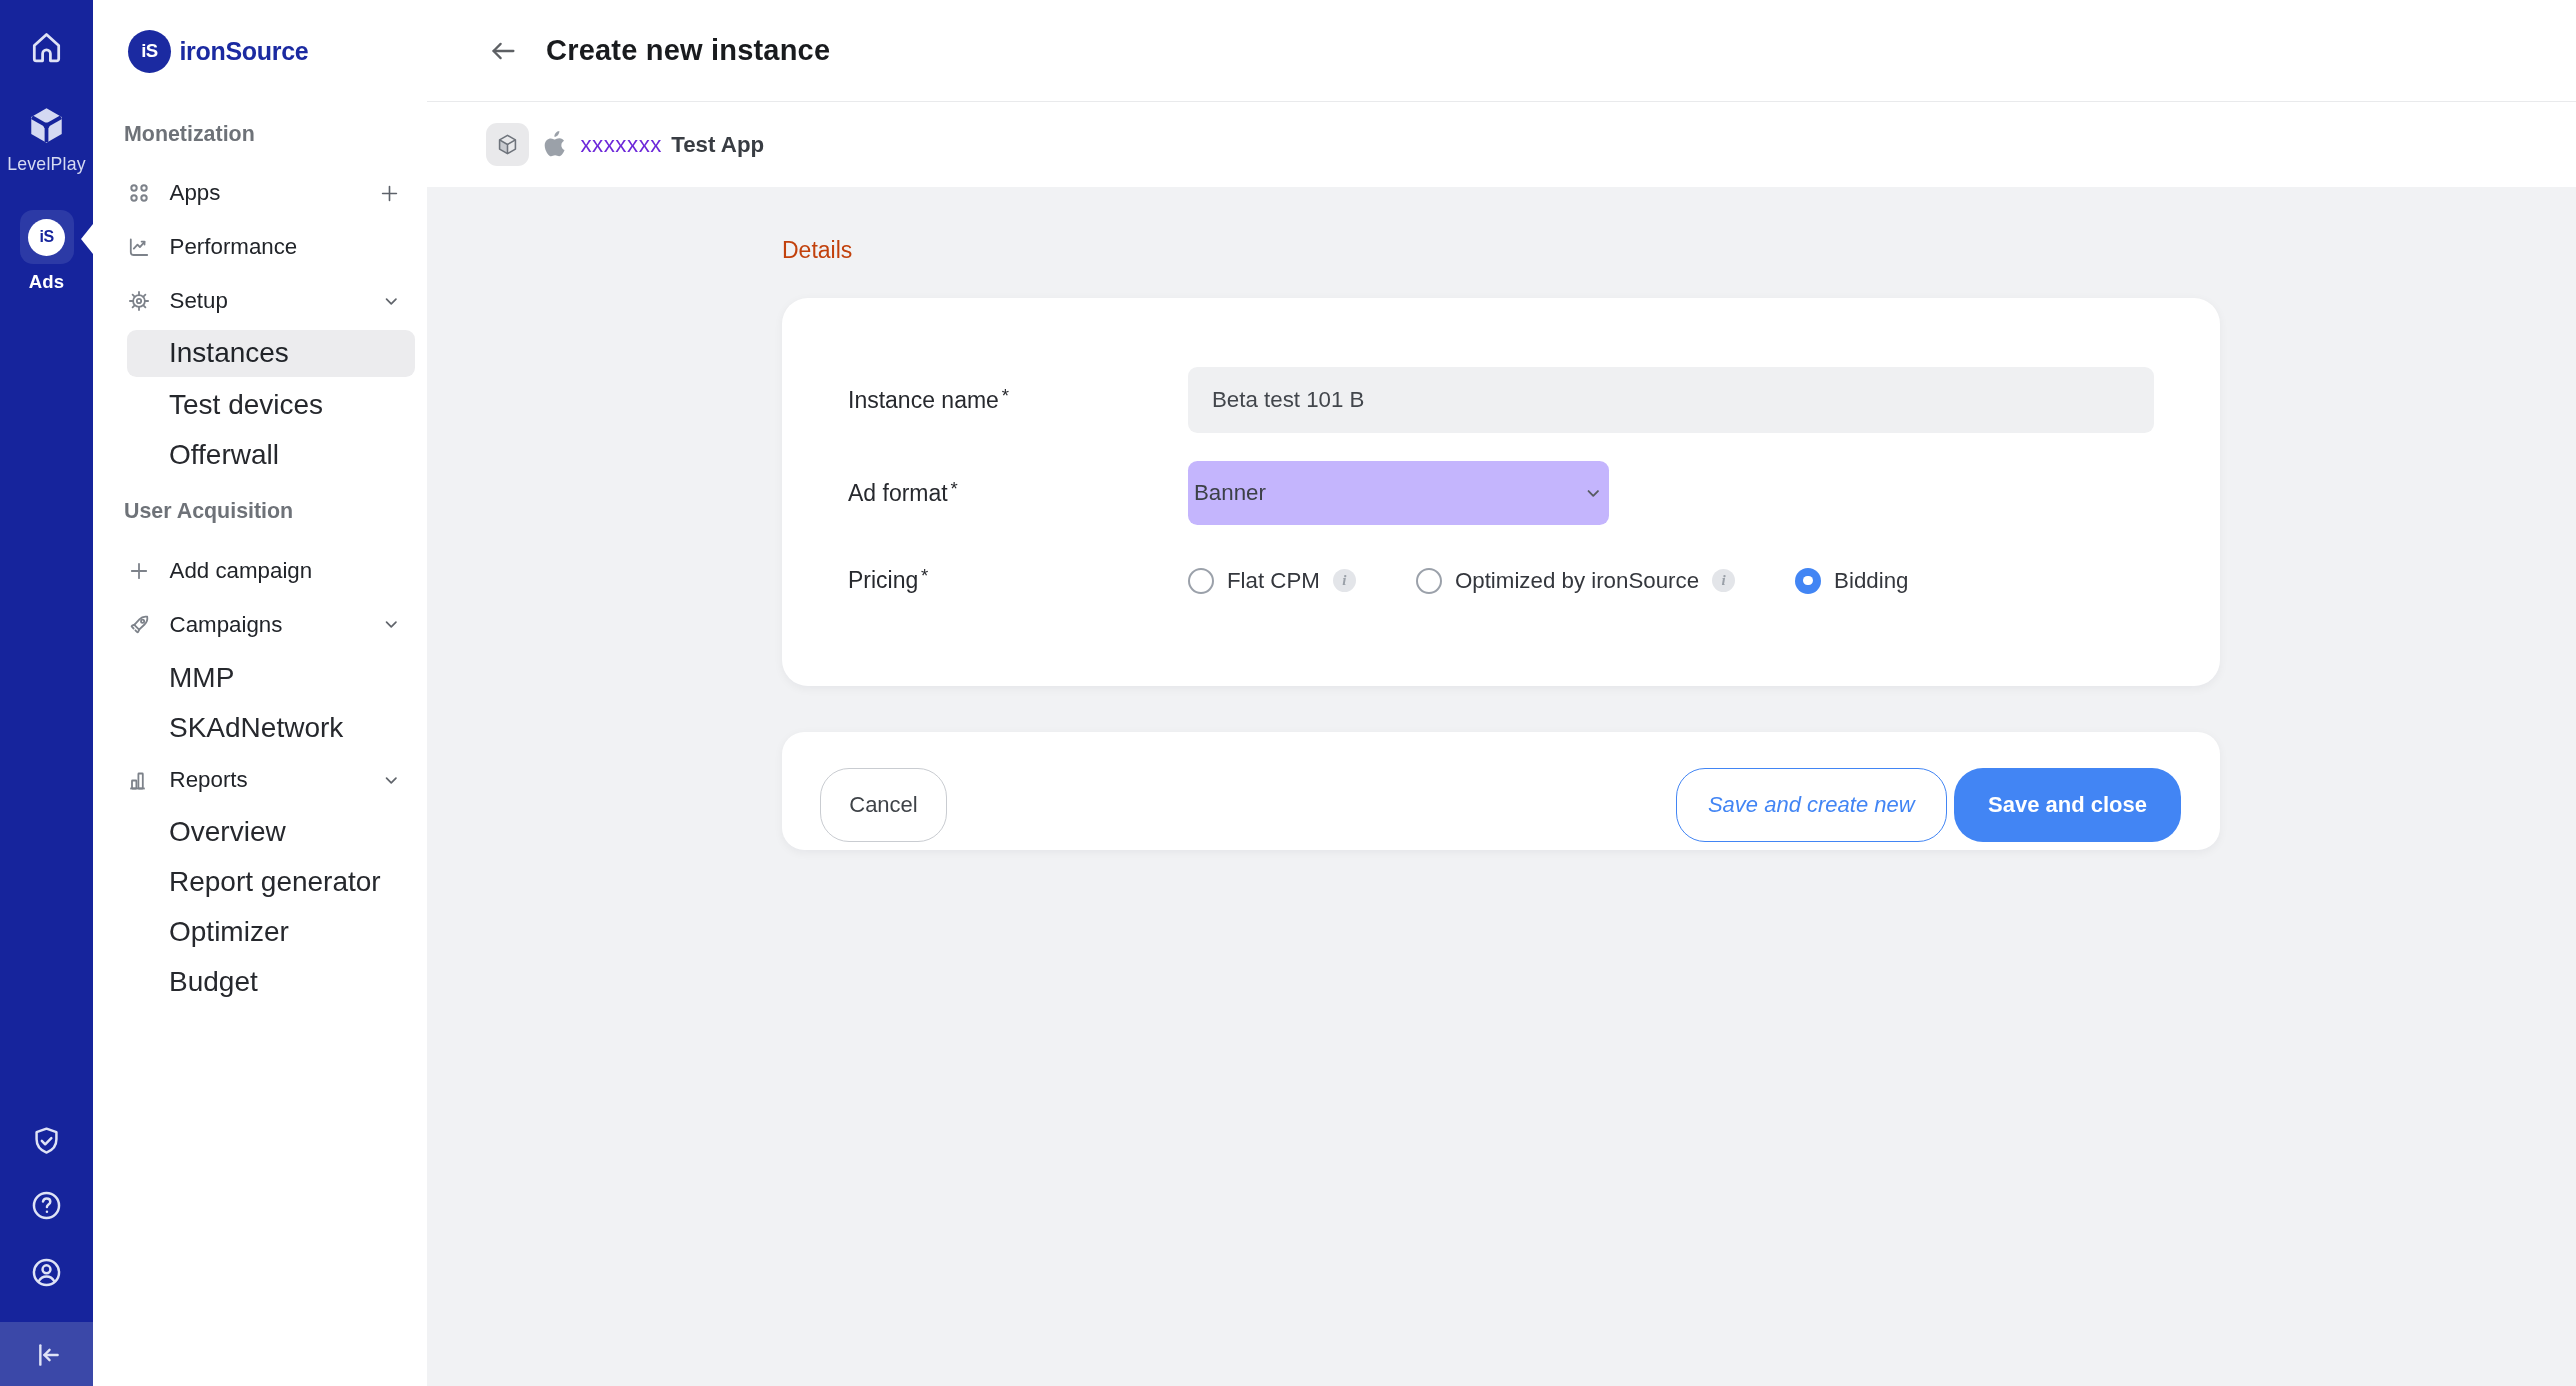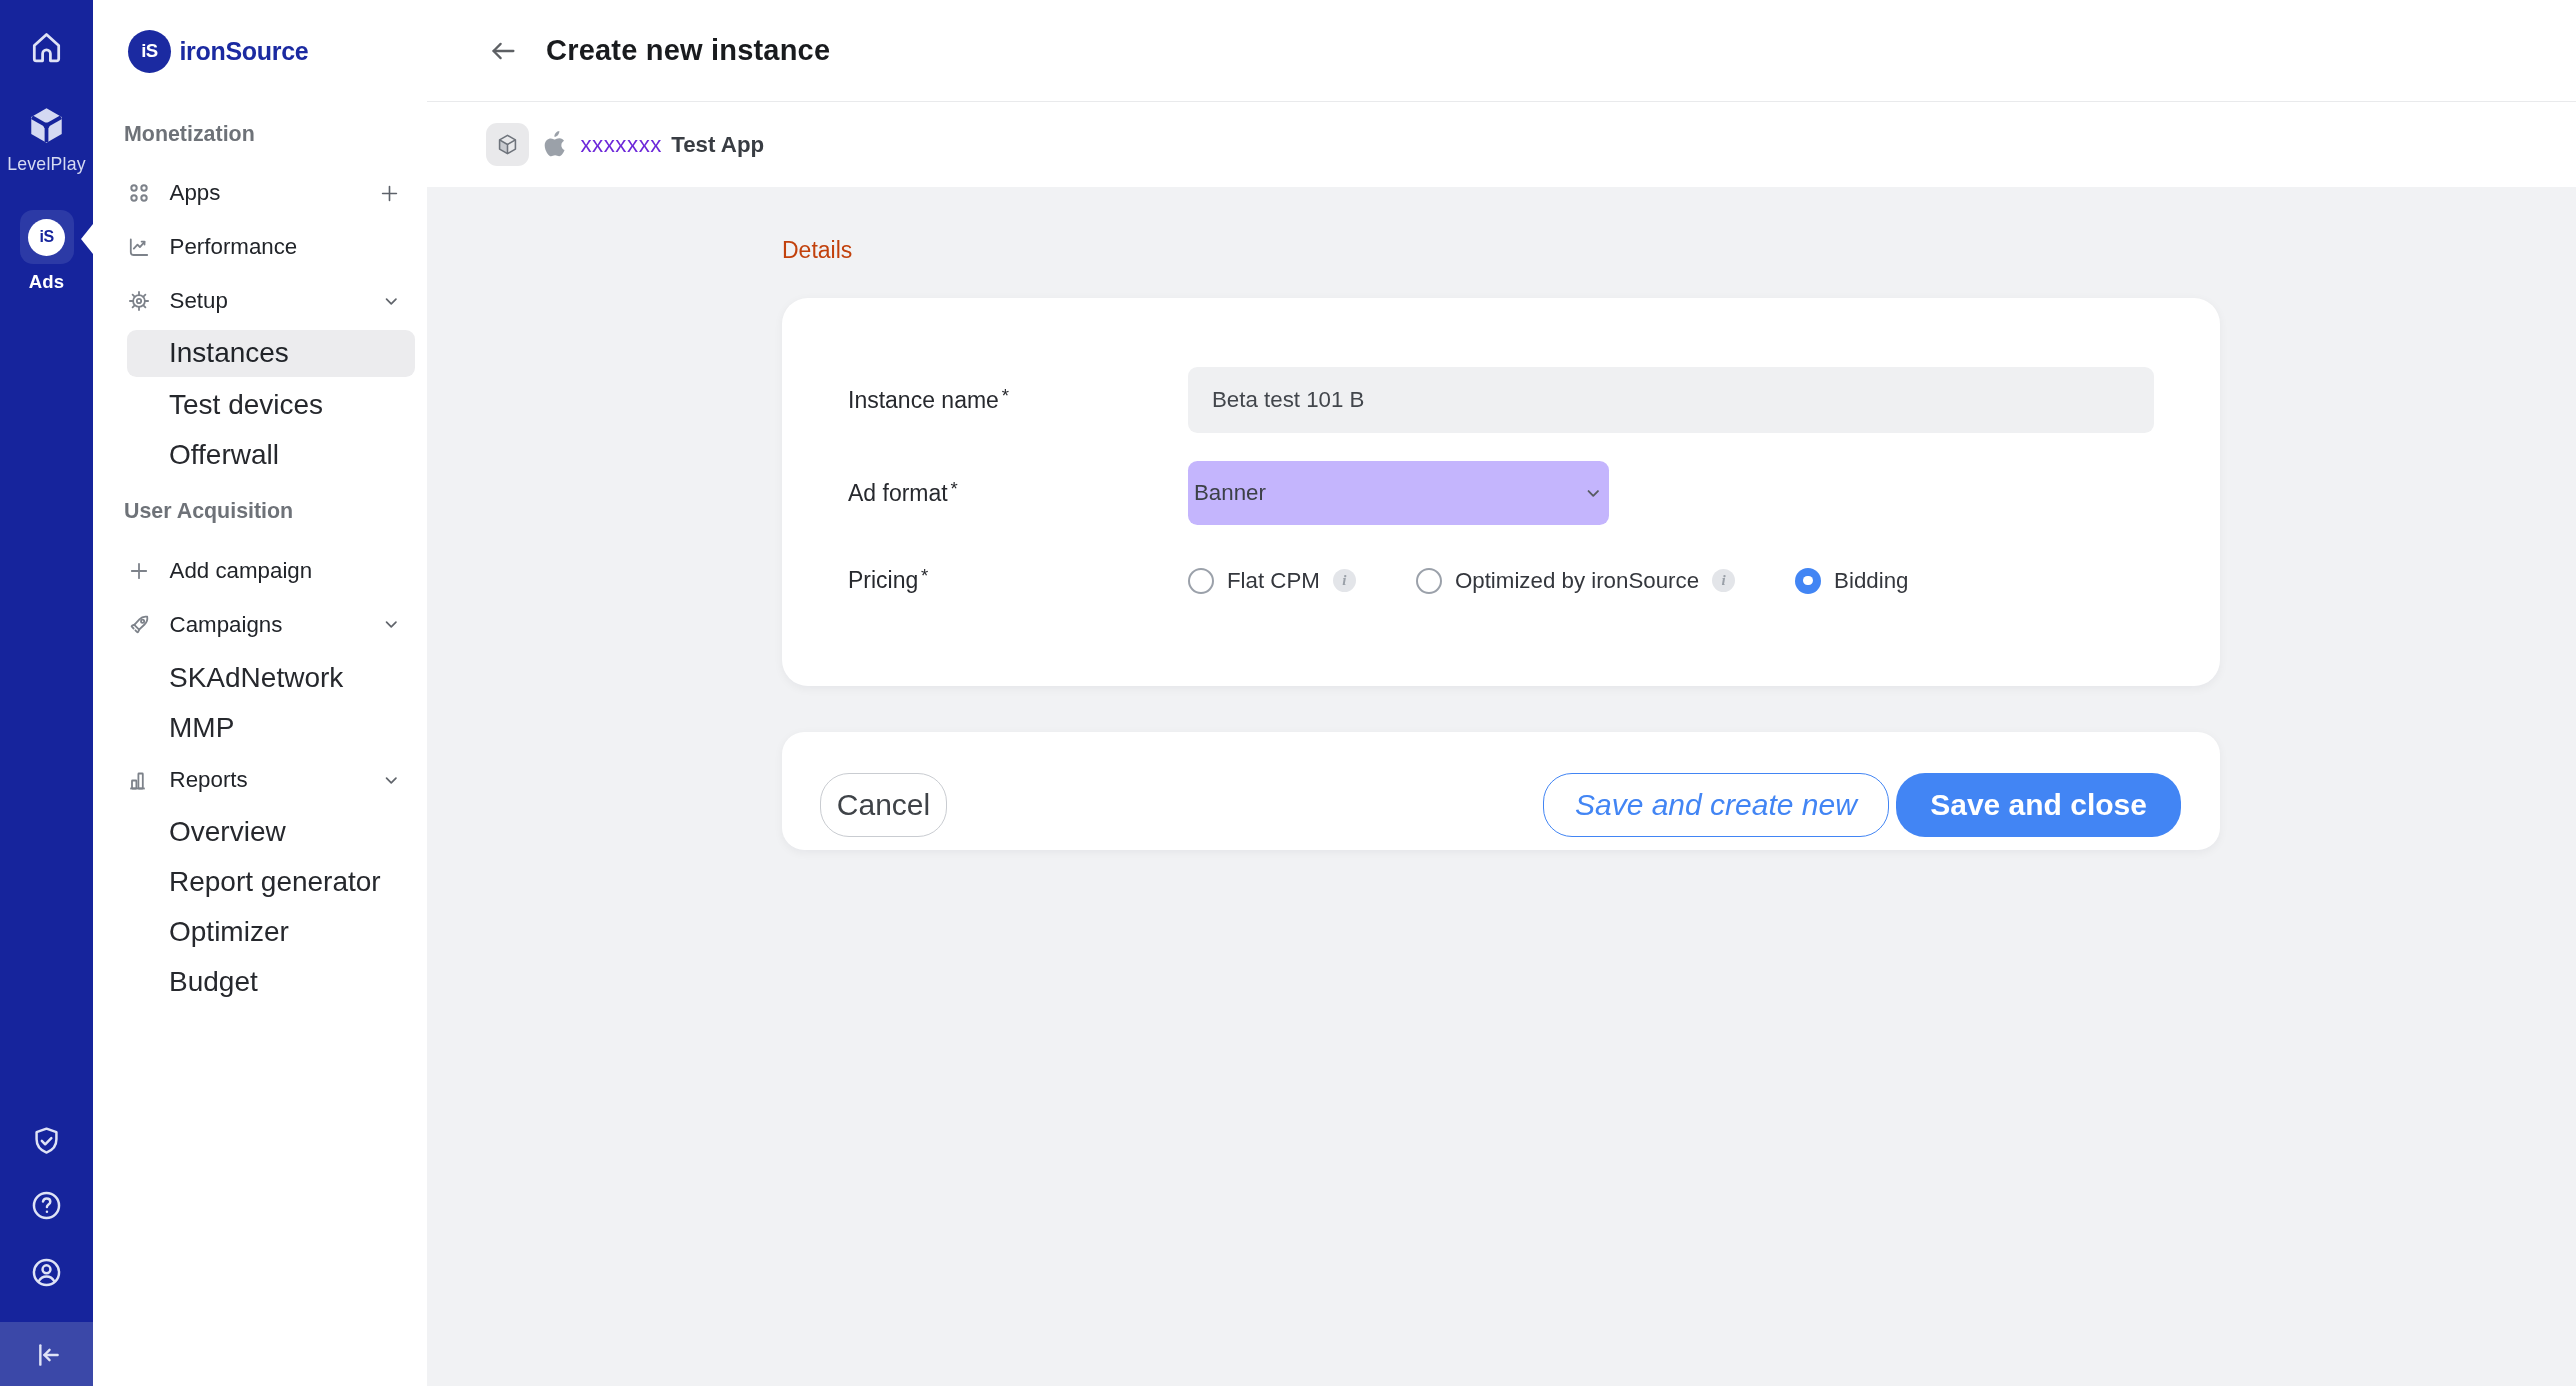--- a/index.html
+++ b/index.html
@@ -78,21 +78,21 @@
   .radio-opt { display: flex; align-items: center; gap: 13px; font-size: 22.3px; color: #34373d; cursor: pointer; }
   .radio { width: 26px; height: 26px; border-radius: 50%; border: 2.8px solid #9ba1aa; background: #fff; flex: 0 0 26px; }
   .radio.sel { border: none; background: #4285f4; position: relative; }
   .radio.sel::after { content: ""; position: absolute; left: 8.4px; top: 8.4px; width: 9.3px; height: 9.3px; border-radius: 50%; background: #fff; }
   .info-ic { width: 23px; height: 23px; border-radius: 50%; background: #e3e5e9; color: #9aa0a8;
              display: flex; align-items: center; justify-content: center; font-size: 15px; font-weight: bold; font-style: italic;
              font-family: "Liberation Serif", serif; }
 
   .card.actions { margin-top: 46px; height: 118px; border-radius: 22.3px; display: flex; align-items: center;
                   padding: 0 39px 0 38px; box-shadow: 0 2.8px 9.3px rgba(25,28,40,.05); }
-  .btn { height: 64px; border-radius: 29px; font-size: 30px; display: flex; align-items: center; justify-content: center;
+  .btn { height: 74px; border-radius: 29px; font-size: 22px; display: flex; align-items: center; justify-content: center;
          cursor: pointer; background: #fff; font-family: inherit; margin-top: 28px; }
   .btn.cancel { width: 127px; border: 0.9px solid #c9ccd1; color: #3f4348; }
   .spacer { flex: 1; }
   .btn.outline-blue { padding: 0 31px; border: 1.9px solid #4285f4; color: #4285f4; font-style: italic; }
   .btn.fill-blue { padding: 0 34px; background: #4285f4; border: none; color: #ffffff; margin-left: 7.4px; font-weight: bold; }
 
   svg { display: block; }
 </style>
 </head>
 <body>
@@ -254,24 +254,24 @@
       </span>
       <span class="nav-label">Campaigns</span>
       <span class="nav-trail">
         <svg width="20.5" height="20.5" viewBox="0 0 24 24" fill="none" stroke="#61656c" stroke-width="2" stroke-linecap="round" stroke-linejoin="round">
           <path d="M6.5 9.5 12 15l5.5-5.5"></path>
         </svg>
       </span>
     </div>
 
     <div class="nav-sub tight">
+      <span>MMP</span>
+    </div>
+    <div class="nav-sub tight">
       <span>SKAdNetwork</span>
-    </div>
-    <div class="nav-sub tight">
-      <span>MMP</span>
     </div>
 
     <div class="nav-item">
       <span class="nav-ic">
         <svg width="24" height="24" viewBox="0 0 24 24" fill="none" stroke="#7d828a" stroke-width="1.8" stroke-linejoin="round">
           <rect x="5" y="12.5" width="4.4" height="8" rx="0.5"></rect>
           <rect x="11.4" y="5.5" width="4.4" height="15" rx="0.5"></rect>
           <path d="M3.2 20.5h14.6"></path>
         </svg>
       </span>

